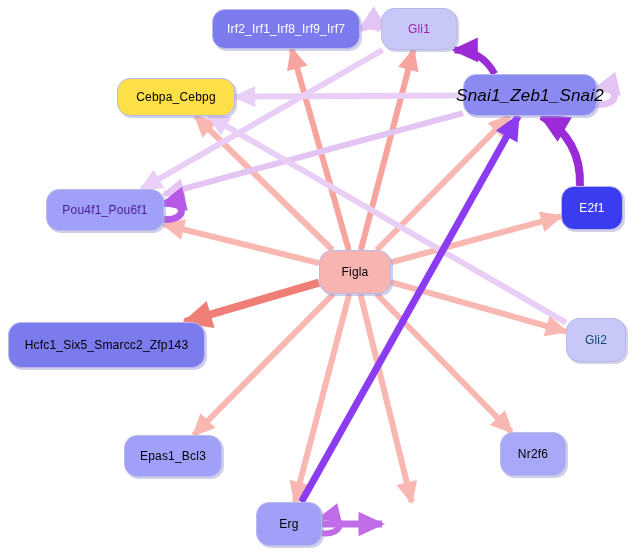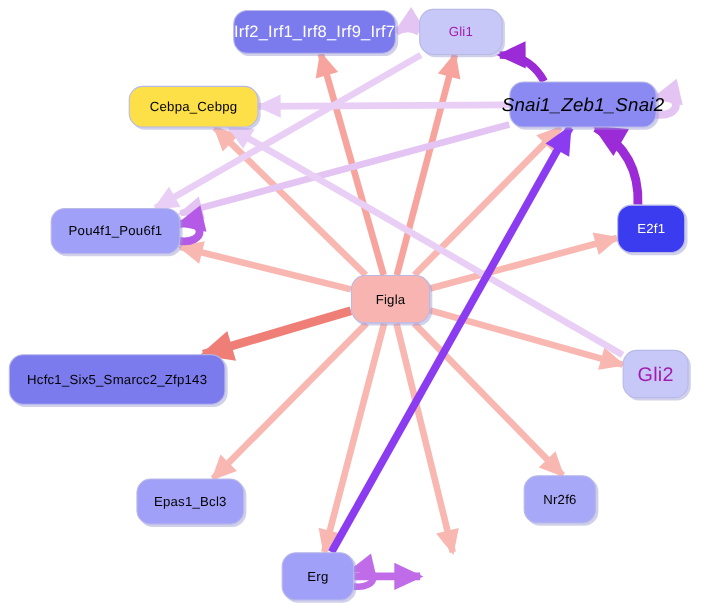--- a/index.html
+++ b/index.html
@@ -106,49 +106,49 @@
       <path d="M 494.6818181818182 74 Q 481.7 49.89090909090909 454.3181818181818 50" fill="none" stroke="#9a2bd6" stroke-width="7" stroke-linecap="butt" marker-end="url(#ah-9a2bd6)"></path>
       <path d="M 579.929203539823 186 Q 581.7256637168141 139.47787610619469 541.5221238938053 116" fill="none" stroke="#9a2bd6" stroke-width="8" stroke-linecap="butt" marker-end="url(#ah-9a2bd6)"></path>
       <path d="M 301.35897435897436 502 L 518.2027972027972 116" fill="none" stroke="#8b3bf0" stroke-width="7" stroke-linecap="butt" marker-end="url(#ah-8b3bf0)"></path>
       <path d="M 322 524 L 382 524" fill="none" stroke="#c06ce8" stroke-width="7" stroke-linecap="butt" marker-end="url(#ah-c06ce8)"></path>
       <path d="M 595 104 C 621 108 621 83 595 89" fill="none" stroke="#e3c4f2" stroke-width="7" stroke-linecap="butt" marker-end="url(#ah-e3c4f2)"></path>
       <path d="M 162 219 C 188 223 188 198 162 204" fill="none" stroke="#b45ae6" stroke-width="7" stroke-linecap="butt" marker-end="url(#ah-b45ae6)"></path>
       <path d="M 320 533 C 346 537 346 512 320 518" fill="none" stroke="#c06ce8" stroke-width="6" stroke-linecap="butt" marker-end="url(#ah-c06ce8)"></path>
     </svg>
   <div id="node-layer">
       <div class="node" style="left: 212px; top: 9px; width: 148px; height: 40px; background: rgb(123, 123, 238);">
-        <span class="node-label" style="color: rgb(255, 255, 255); font-size: 15px;">Irf2_Irf1_Irf8_Irf9_Irf7</span>
+        <span class="node-label" style="color: rgb(255, 255, 255); font-size: 12px;">Irf2_Irf1_Irf8_Irf9_Irf7</span>
       </div>
       <div class="node" style="left: 381px; top: 8px; width: 76px; height: 42px; background: rgb(200, 200, 248);">
         <span class="node-label" style="color: #a21caf; font-size: 12px;">Gli1</span>
       </div>
       <div class="node" style="left: 117px; top: 78px; width: 118px; height: 38px; background: #fde047;">
         <span class="node-label" style="color: rgb(0, 0, 0); font-size: 12px;">Cebpa_Cebpg</span>
       </div>
       <div class="node" style="left: 463px; top: 74px; width: 134px; height: 42px; background: rgb(138, 138, 242);">
         <span class="node-label" style="color: #000000; font-size: 17px; font-style: italic;">Snai1_Zeb1_Snai2</span>
       </div>
       <div class="node" style="left: 46px; top: 189px; width: 118px; height: 42px; background: rgb(160, 160, 248);">
-        <span class="node-label" style="color: #000000; font-size: 12px;">Pou4f1_Pou6f1</span>
+        <span class="node-label" style="color: #4c1d95; font-size: 12px;">Pou4f1_Pou6f1</span>
       </div>
       <div class="node" style="left: 561px; top: 186px; width: 62px; height: 44px; background: rgb(59, 59, 240);">
         <span class="node-label" style="color: rgb(255, 255, 255); font-size: 12px;">E2f1</span>
       </div>
       <div class="node" style="left: 319px; top: 250px; width: 72px; height: 44px; background: rgb(248, 180, 176);">
         <span class="node-label" style="color: rgb(0, 0, 0); font-size: 12px;">Figla</span>
       </div>
       <div class="node" style="left: 8px; top: 322px; width: 197px; height: 46px; background: rgb(123, 123, 238);">
         <span class="node-label" style="color: rgb(0, 0, 0); font-size: 12px;">Hcfc1_Six5_Smarcc2_Zfp143</span>
       </div>
       <div class="node" style="left: 566px; top: 318px; width: 60px; height: 44px; background: rgb(200, 200, 248);">
-        <span class="node-label" style="color: #a21caf; font-size: 18px;">Gli2</span>
+        <span class="node-label" style="color: #0c4a6e; font-size: 12px;">Gli2</span>
       </div>
       <div class="node" style="left: 124px; top: 435px; width: 98px; height: 42px; background: rgb(160, 160, 248);">
         <span class="node-label" style="color: rgb(0, 0, 0); font-size: 12px;">Epas1_Bcl3</span>
       </div>
-      <div class="node" style="left: 476px; top: 432px; width: 66px; height: 44px; background: rgb(168, 168, 248);">
+      <div class="node" style="left: 500px; top: 432px; width: 66px; height: 44px; background: rgb(168, 168, 248);">
         <span class="node-label" style="color: rgb(0, 0, 0); font-size: 12px;">Nr2f6</span>
       </div>
       <div class="node" style="left: 256px; top: 502px; width: 66px; height: 44px; background: rgb(160, 160, 248);">
         <span class="node-label" style="color: rgb(0, 0, 0); font-size: 12px;">Erg</span>
       </div>
     </div>
 </div>
 
 </body></html>

